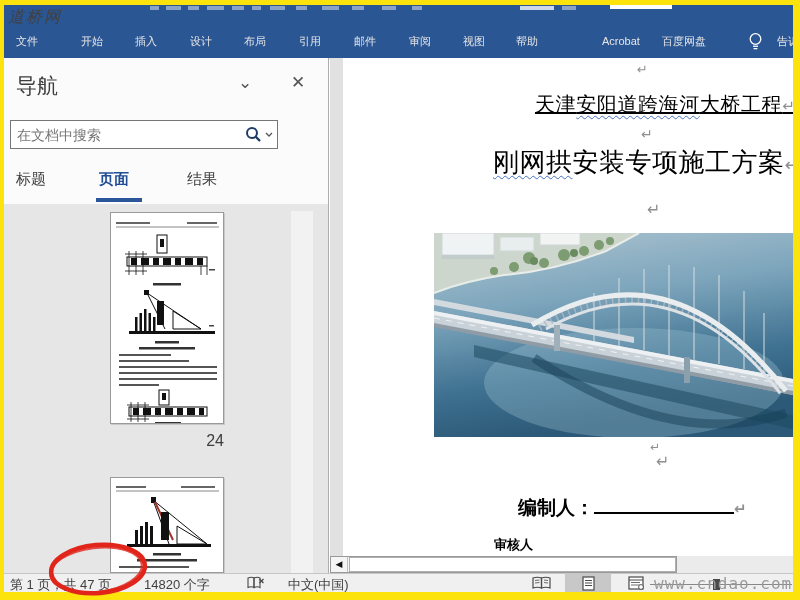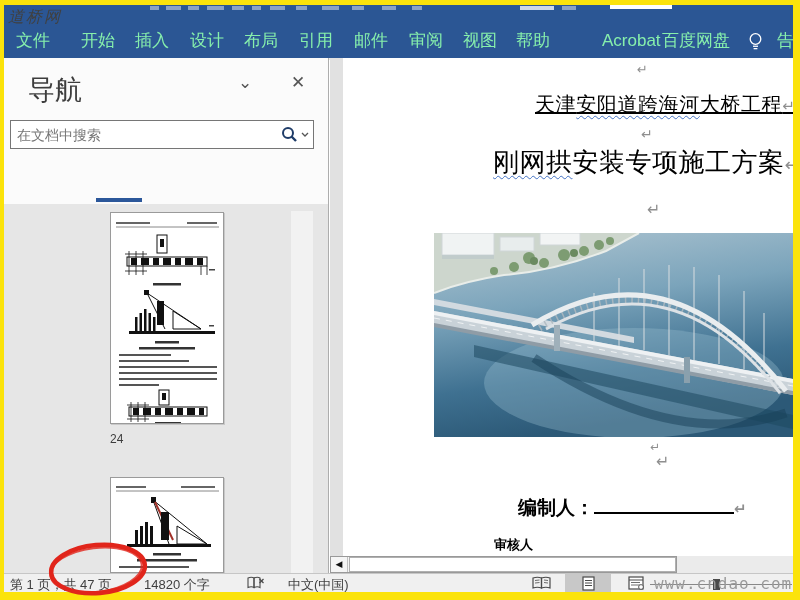--- a/index.html
+++ b/index.html
@@ -12,48 +12,48 @@
   .frame { background:#fbe30b; z-index:60; }
 
   
   .titlebar { left:4px; top:5px; width:789px; height:9px; background:#2b5694; }
   .tb-dash { position:absolute; top:1px; height:4px; background:#8aa2c6; }
   .tb-bright { background:#cdd8ea; }
   .tb-white-strip { position:absolute; left:606px; top:0; width:62px; height:4px; background:#ffffff; }
   .logo-wm { left:8px; top:7px; z-index:5; color:#404040; font-family:"DejaVu Serif", serif;
              font-size:16px; letter-spacing:2px; font-style:italic; }
   .ribbon { left:4px; top:14px; width:789px; height:44px; background:#2b5694; }
-  .rtab { position:absolute; top:13px; height:28px; line-height:28px; color:#86efac;
-          font-size:17px; white-space:nowrap; cursor:default; }
+  .rtab { position:absolute; top:13px; height:28px; line-height:28px; color:#e5e5e5;
+          font-size:11px; white-space:nowrap; cursor:default; }
   .bulb { position:absolute; left:744px; top:18px; }
   .ribbon-bottom { left:4px; top:58px; width:789px; height:2px; background:#e8e8e8; }
 
   
   .navpane { left:4px; top:58px; width:325px; height:515px; background:#fbfbfb; border-right:1px solid #adadad; }
-  .nav-title { position:absolute; left:12px; top:14px; font-size:27px; color:#3d3d3d;margin-left:12px; }
+  .nav-title { position:absolute; left:12px; top:14px; font-size:21px; color:#3d3d3d; }
   .nav-chevron { position:absolute; left:234px; top:14px; font-size:17px; color:#555; }
   .nav-close { position:absolute; left:287px; top:14px; font-size:17px; color:#555; }
-  .nav-search { position:absolute; left:6px; top:62px; width:304px; height:29px; background:#fff;
+  .nav-search { position:absolute; left:6px; top:62px; width:268px; height:29px; background:#fff;
                 border:1px solid #767676; }
   .nav-search input { position:absolute; left:6px; top:1px; width:240px; height:25px; border:none; outline:none;
                       font-size:14px; color:#333; background:transparent; font-family:"Liberation Sans",sans-serif; }
   .nav-search input::placeholder { color:#767676; opacity:1; }
   .search-glyphs { position:absolute; right:4px; top:4px; }
   .nav-tabs { position:absolute; left:0; top:104px; width:100%; height:40px; }
   .ntab { position:absolute; top:8px; font-size:15px; color:#3b3b3b; cursor:default; }
   .ntab.active { color:#1f4e94; font-weight:bold; }
   .ntab-underline { position:absolute; left:92px; top:140px; width:46px; height:4px; background:#2b579a; }
   .thumb-area { position:absolute; left:0; top:146px; width:324px; height:369px; background:#e6e6e6; }
   .thumb-scrollbar { position:absolute; left:287px; top:7px; width:22px; height:362px; background:#f2f2f2; }
   .thumb-page { position:absolute; left:106px; background:#ffffff; border:1px solid #9a9a9a;
                 box-shadow:1px 1px 0 #c8c8c8; overflow:hidden; }
   .thumb1 { top:8px; width:114px; height:212px; }
   .thumb2 { top:273px; width:114px; height:96px; }
-  .thumb-label { position:absolute; left:106px; top:228px; width:114px; text-align:left;
-                 font-size:12px; color:#3d3d3d; }
+  .thumb-label { position:absolute; left:106px; top:228px; width:114px; text-align:right;
+                 font-size:16px; color:#3d3d3d; }
 
   
   .doc-gap { left:330px; top:58px; width:13px; height:515px; background:#e1e1e1; }
   .doc-page { left:343px; top:58px; width:450px; height:498px; background:#ffffff; overflow:hidden;
               font-family:"Liberation Serif", serif; }
   .retmark { position:absolute; color:#8f8f8f; font-family:"DejaVu Sans",sans-serif; }
   .doc-sub { position:absolute; left:192px; top:33px; font-size:20px; letter-spacing:0.6px; color:#000;
              white-space:nowrap;text-decoration:underline; }
   .doc-title { position:absolute; left:150px; top:87px; font-size:26px; letter-spacing:0.5px; color:#000;
                white-space:nowrap; }
@@ -145,20 +145,25 @@
       <input type="text" placeholder="在文档中搜索" style="">
       <span class="search-glyphs">
         <svg width="30" height="20" viewBox="0 0 30 20">
           <circle cx="9" cy="8" r="5" fill="none" stroke="#1f3c68" stroke-width="2"></circle>
           <line x1="12.5" y1="11.5" x2="17" y2="16" stroke="#1f3c68" stroke-width="2.4"></line>
           <path d="M23,8 L26,11 L29,8" fill="none" stroke="#555" stroke-width="1.3"></path>
         </svg>
       </span>
     </div>
 
+    <div class="nav-tabs">
+      <span class="ntab" style="left:12px">标题</span>
+      <span class="ntab active" style="left:95px">页面</span>
+      <span class="ntab" style="left:183px">结果</span>
+    </div>
     <div class="ntab-underline"></div>
 
     <div class="thumb-area">
       <div class="thumb-scrollbar"></div>
 
       <div class="thumb-page thumb1">
         <svg width="114" height="212" viewBox="0 0 114 212">
           <rect x="5" y="9" width="34" height="2" fill="#666"></rect>
           <rect x="76" y="9" width="30" height="2" fill="#666"></rect>
           <line x1="5" y1="14" x2="108" y2="14" stroke="#888" stroke-width="1"></line>

